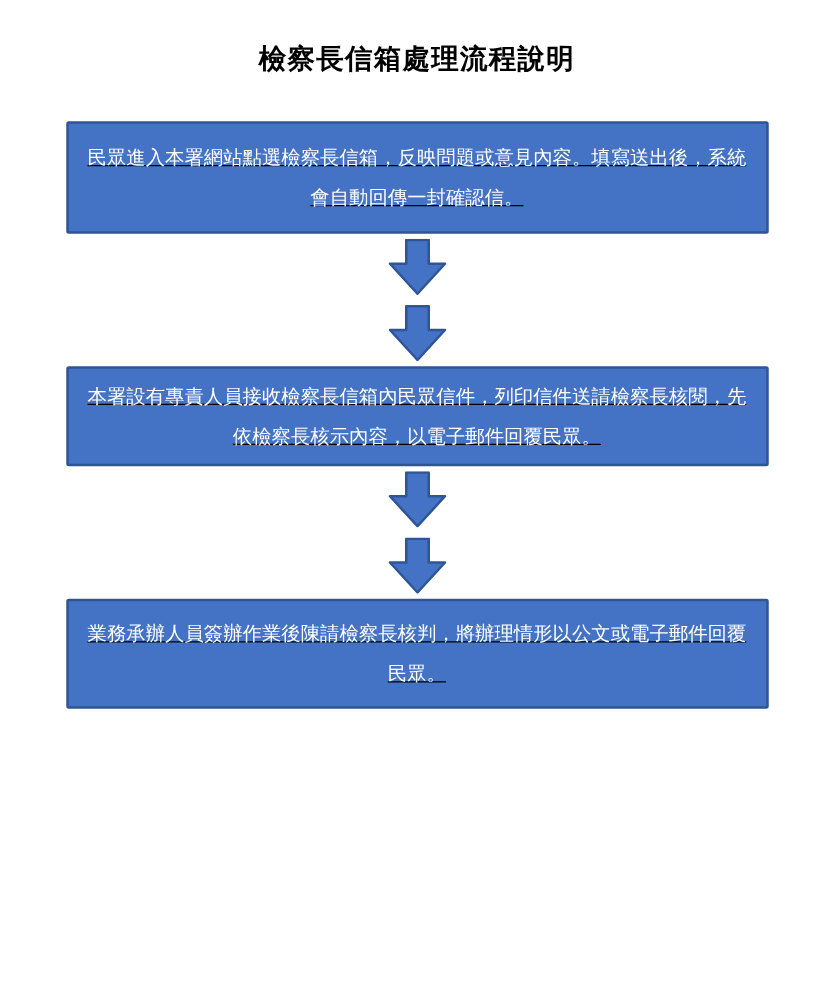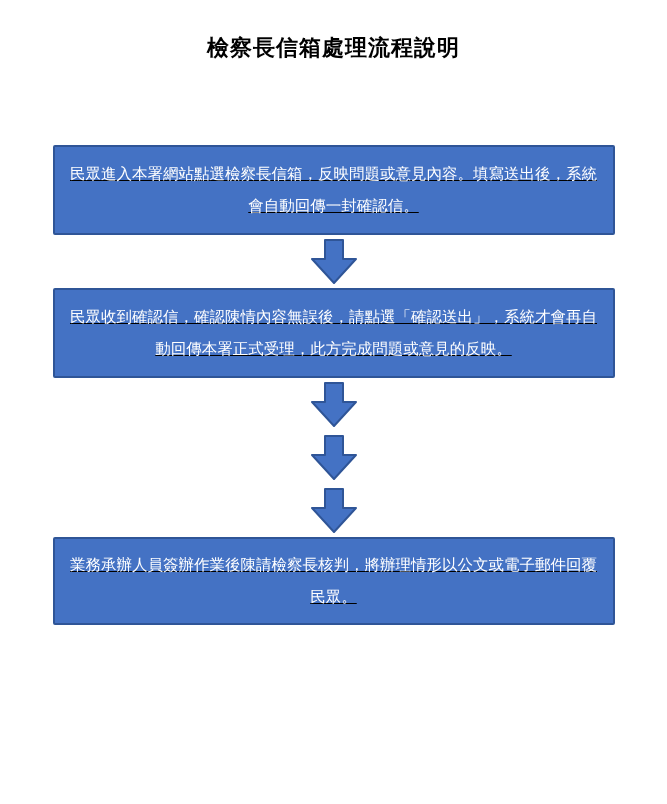--- a/index.html
+++ b/index.html
@@ -13,21 +13,21 @@
   body{
     width:667px;height:804px;
     background:var(--page-bg);
     font-family:"DejaVu Sans","Liberation Sans",sans-serif;
     overflow:hidden;
   }
   .page{
     width:667px;height:804px;
     box-sizing:border-box;
     padding-top:34px;
-    display:flex;flex-direction:column;align-items:center;gap:48px;
+    display:flex;flex-direction:column;align-items:center;
   }
   .title{
     margin:0 0 0 0;
     height:28px;line-height:28px;
     font-size:22px;font-weight:700;
     letter-spacing:1px;
     color:var(--title-color);
     text-align:center;
   }
   .flow{
@@ -77,30 +77,30 @@
     <div class="box" style="height:90px">
       <span>民眾進入本署網站點選檢察長信箱，反映問題或意見內容。填寫送出後，系統會自動回傳一封確認信。</span>
     </div>
 
     <div class="arrow">
       <svg width="48" height="45" viewBox="0 0 48 45" aria-hidden="true">
         <polygon points="15,1 33,1 33,20 46,20 24,44 2,20 15,20"></polygon>
       </svg>
     </div>
 
-    <div class="box" style="height:90px">
-      <span>民眾收到確認信，確認陳情內容無誤後，請點選「確認送出」，系統才會再自動回傳本署正式受理，此方完成問題或意見的反映。</span>
-    </div>
 
     <div class="arrow">
       <svg width="48" height="45" viewBox="0 0 48 45" aria-hidden="true">
         <polygon points="15,1 33,1 33,20 46,20 24,44 2,20 15,20"></polygon>
       </svg>
     </div>
 
+    <div class="box" style="height:80px">
+      <span>本署設有專責人員接收檢察長信箱內民眾信件，列印信件送請檢察長核閱，先依檢察長核示內容，以電子郵件回覆民眾。</span>
+    </div>
 
     <div class="arrow">
       <svg width="48" height="45" viewBox="0 0 48 45" aria-hidden="true">
         <polygon points="15,1 33,1 33,20 46,20 24,44 2,20 15,20"></polygon>
       </svg>
     </div>
 
 
     <div class="arrow">
       <svg width="48" height="45" viewBox="0 0 48 45" aria-hidden="true">

